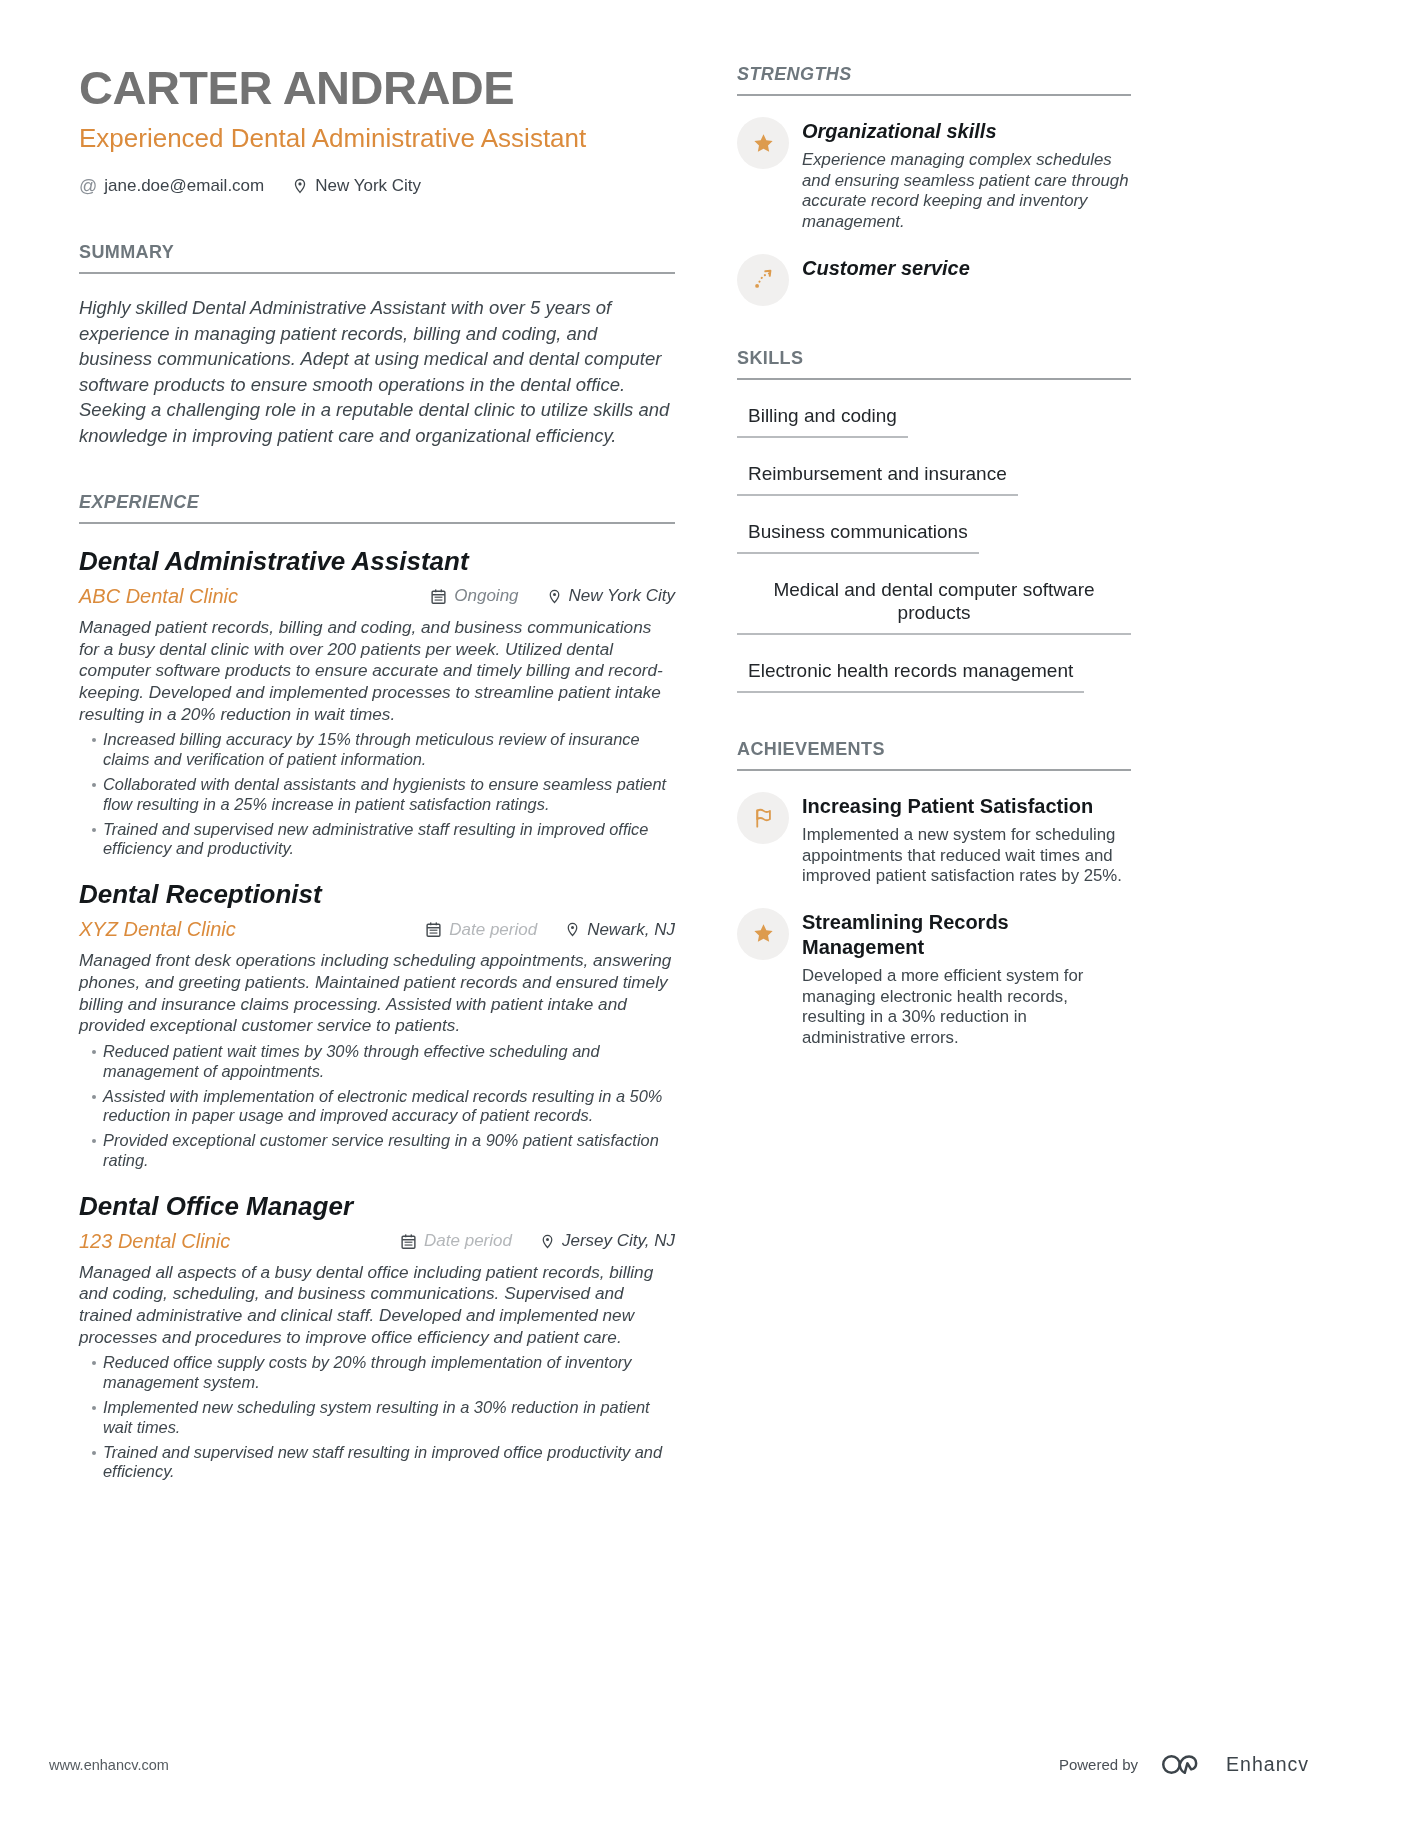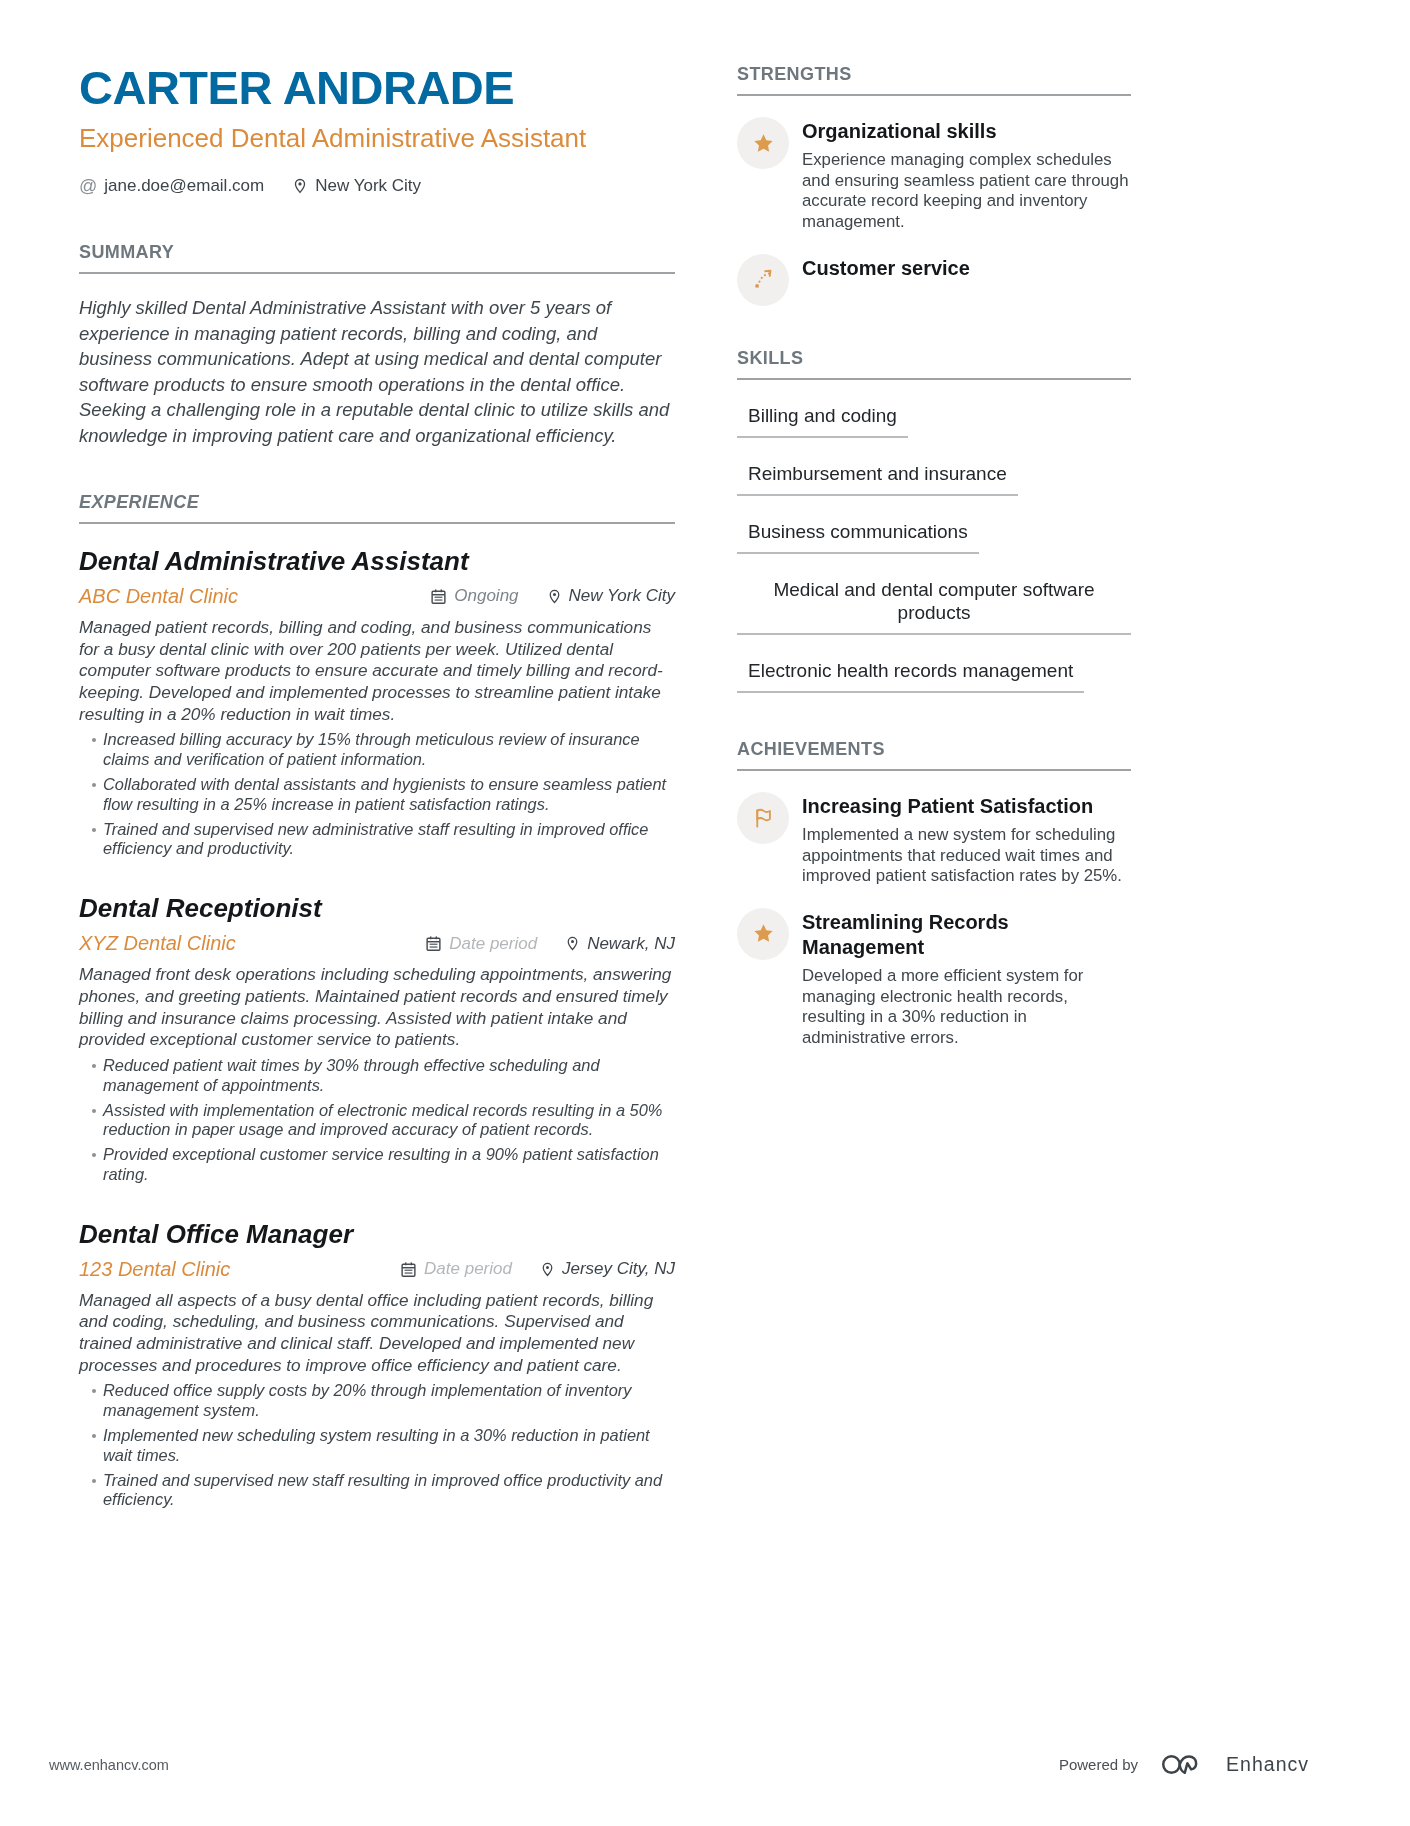--- a/index.html
+++ b/index.html
@@ -18,55 +18,55 @@
   body{
     width:1410px;height:1826px;position:relative;overflow:hidden;
     font-family:"Liberation Sans","DejaVu Sans",sans-serif;
     color:var(--body-text);
   }
   .page{padding:64px 279px 0 79px;display:flex;gap:62px;}
   .col-left{width:596px;flex:0 0 596px;}
   .col-right{width:394px;flex:0 0 394px;}
 
   
-  .name{font-size:47px;font-weight:700;letter-spacing:-.5px;color:#0369a1;line-height:1.04;}
+  .name{font-size:47px;font-weight:700;letter-spacing:-.5px;color:#737373;line-height:1.04;}
   .headline{font-size:26px;color:var(--accent);margin-top:10px;line-height:1.2;}
   .contact-row{display:flex;align-items:center;gap:28px;margin-top:22px;font-size:17px;color:#3d444b;}
   .contact-item{display:inline-flex;align-items:center;gap:7px;}
   .at-glyph{color:#8a9097;font-size:18px;line-height:1;}
   .mi{display:inline-flex;align-items:center;}
   .mi svg{display:block;}
 
   
   .section{margin-top:0;}
   .sec-head{
     font-size:18px;color:var(--heading-gray);letter-spacing:.4px;
     padding-bottom:9px;border-bottom:2.5px solid var(--rule-gray);
   }
   .sum-sec{margin-top:46px;}
   .sum-text{margin-top:21px;font-size:18.5px;line-height:25.5px;font-style:italic;}
 
   .exp-sec{margin-top:44px;font-style:italic;}
 
   .job{margin-top:23px;}
-  .job + .job{margin-top:35px;}
+  .job + .job{margin-top:21px;}
   .job-title{font-size:26px;font-weight:600;color:var(--title-dark);line-height:1.15;}
   .job-meta-row{display:flex;align-items:center;margin-top:8px;}
   .job-company{font-size:20px;color:var(--accent);font-weight:500;flex:1 1 auto;}
   .job-meta{display:flex;align-items:flex-end;gap:28px;font-size:17px;color:#3d444b;white-space:nowrap;}
   .meta{display:inline-flex;align-items:center;gap:7px;}
   .date-text{color:var(--soft-date);}
   .date-text.muted{color:var(--muted-date);}
   .job-desc{margin-top:9px;font-size:17.2px;line-height:21.7px;}
   .bullets{margin-top:5px;list-style:none;}
   .bullet{position:relative;padding-left:24px;font-size:16.4px;line-height:19.8px;margin-top:5px;}
   .bullet::before{content:"";position:absolute;left:13px;top:8px;width:4px;height:4px;border-radius:50%;background:#8b9196;}
 
   
-  .side-sec{margin-top:0;}
+  .side-sec{margin-top:0;font-style:italic;}
   .card{display:flex;gap:13px;margin-top:21px;}
   .badge{width:52px;height:52px;flex:0 0 52px;border-radius:50%;background:var(--badge-bg);
     display:flex;align-items:center;justify-content:center;color:var(--accent-icon);}
   .badge svg{width:23px;height:23px;}
   .card-body{flex:1;}
   .card-title{font-size:20px;font-weight:600;color:var(--title-dark);line-height:1.25;padding-top:2px;}
   .card-text{margin-top:6px;font-size:16.8px;line-height:20.7px;}
 
   .skills-sec{margin-top:42px;}
   .skill-item{

